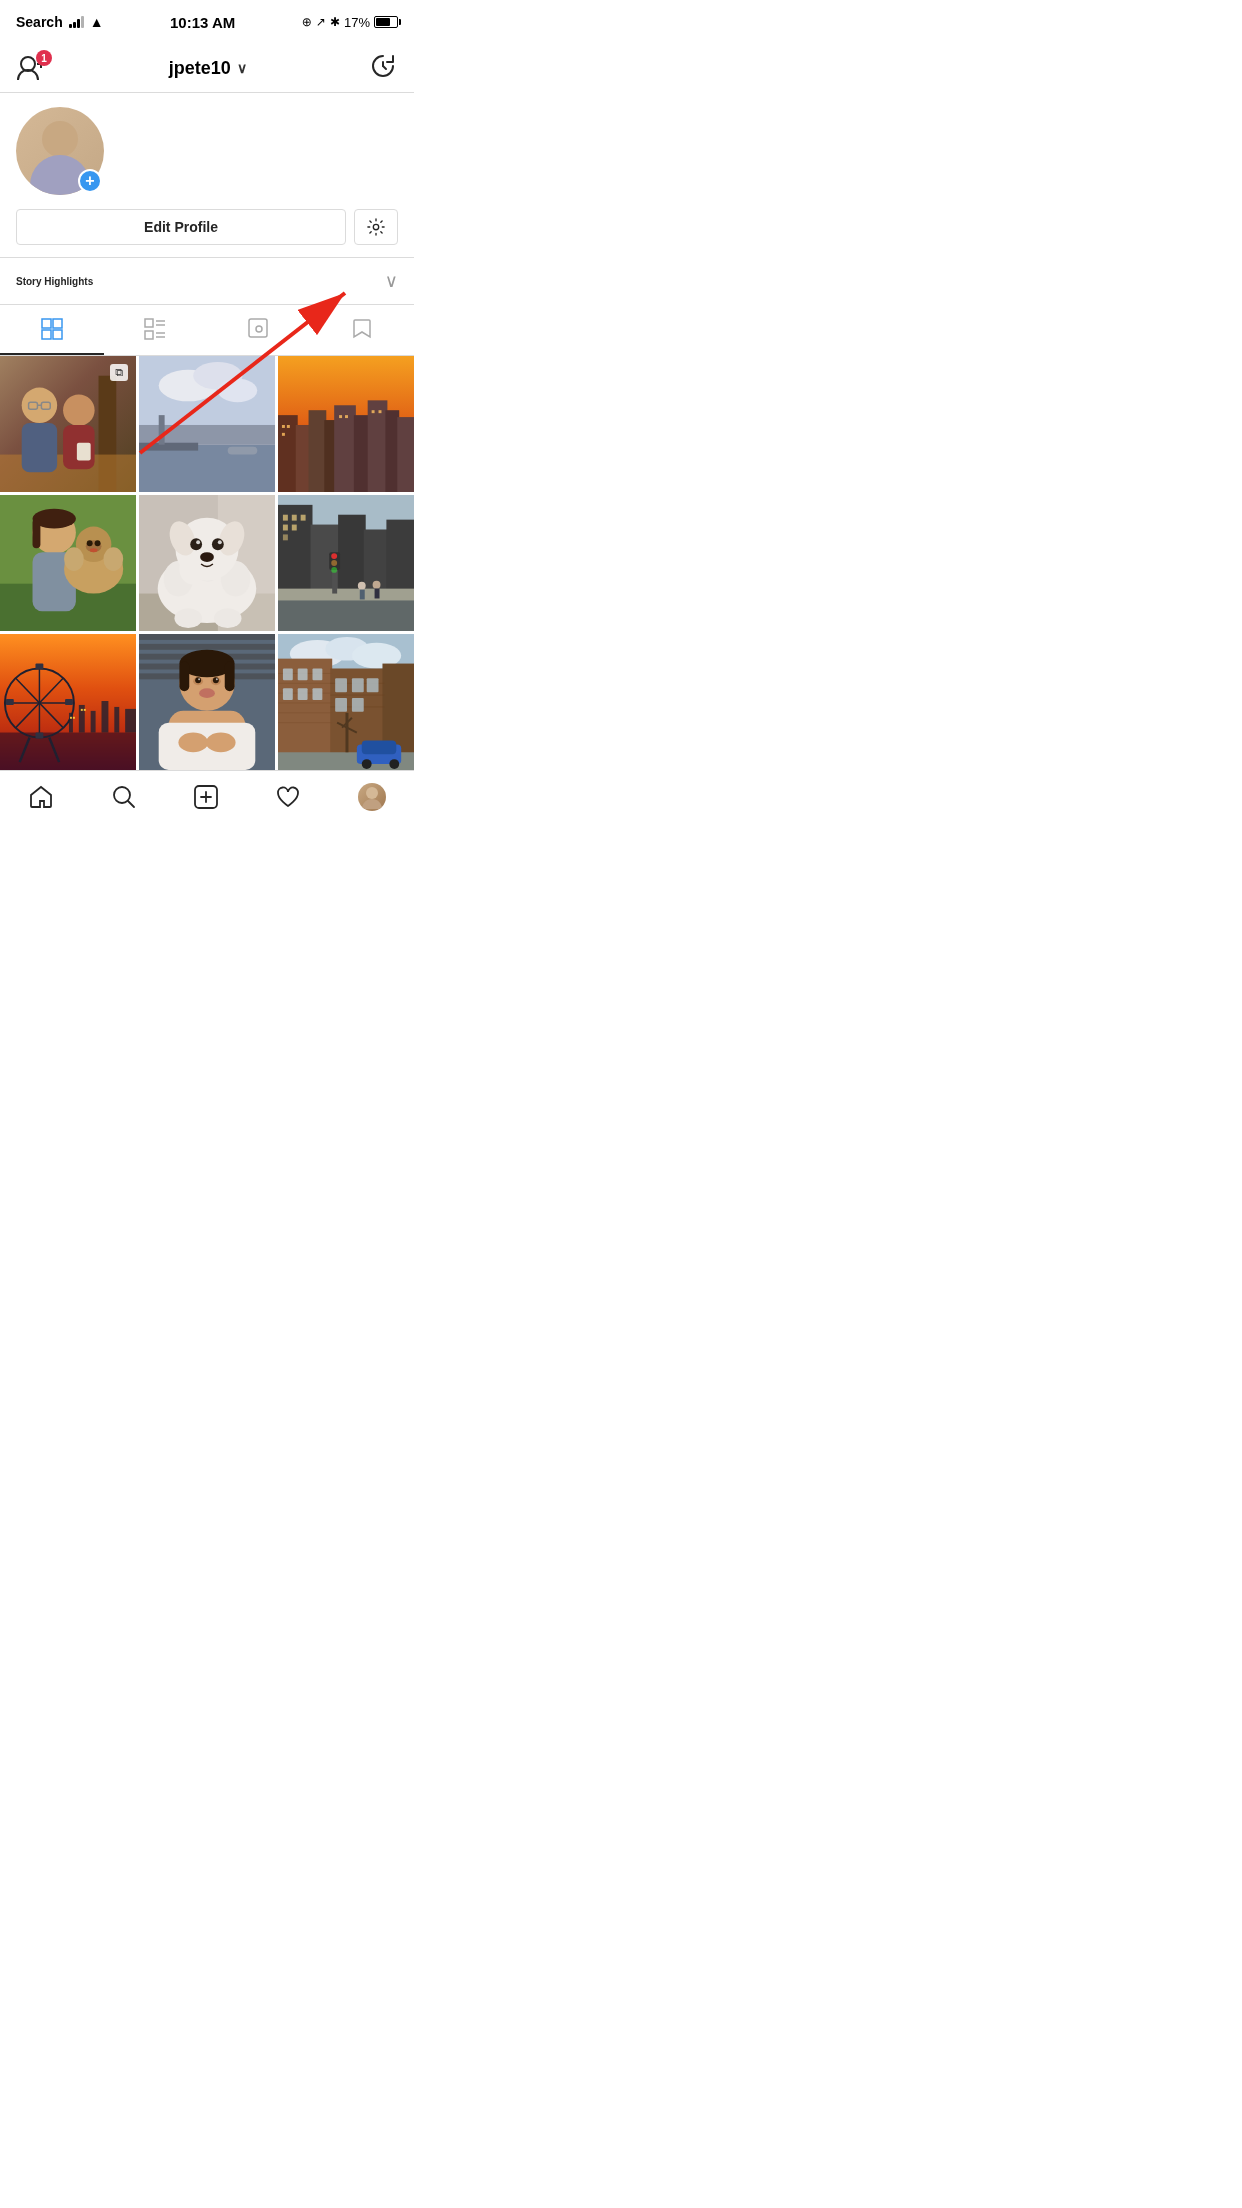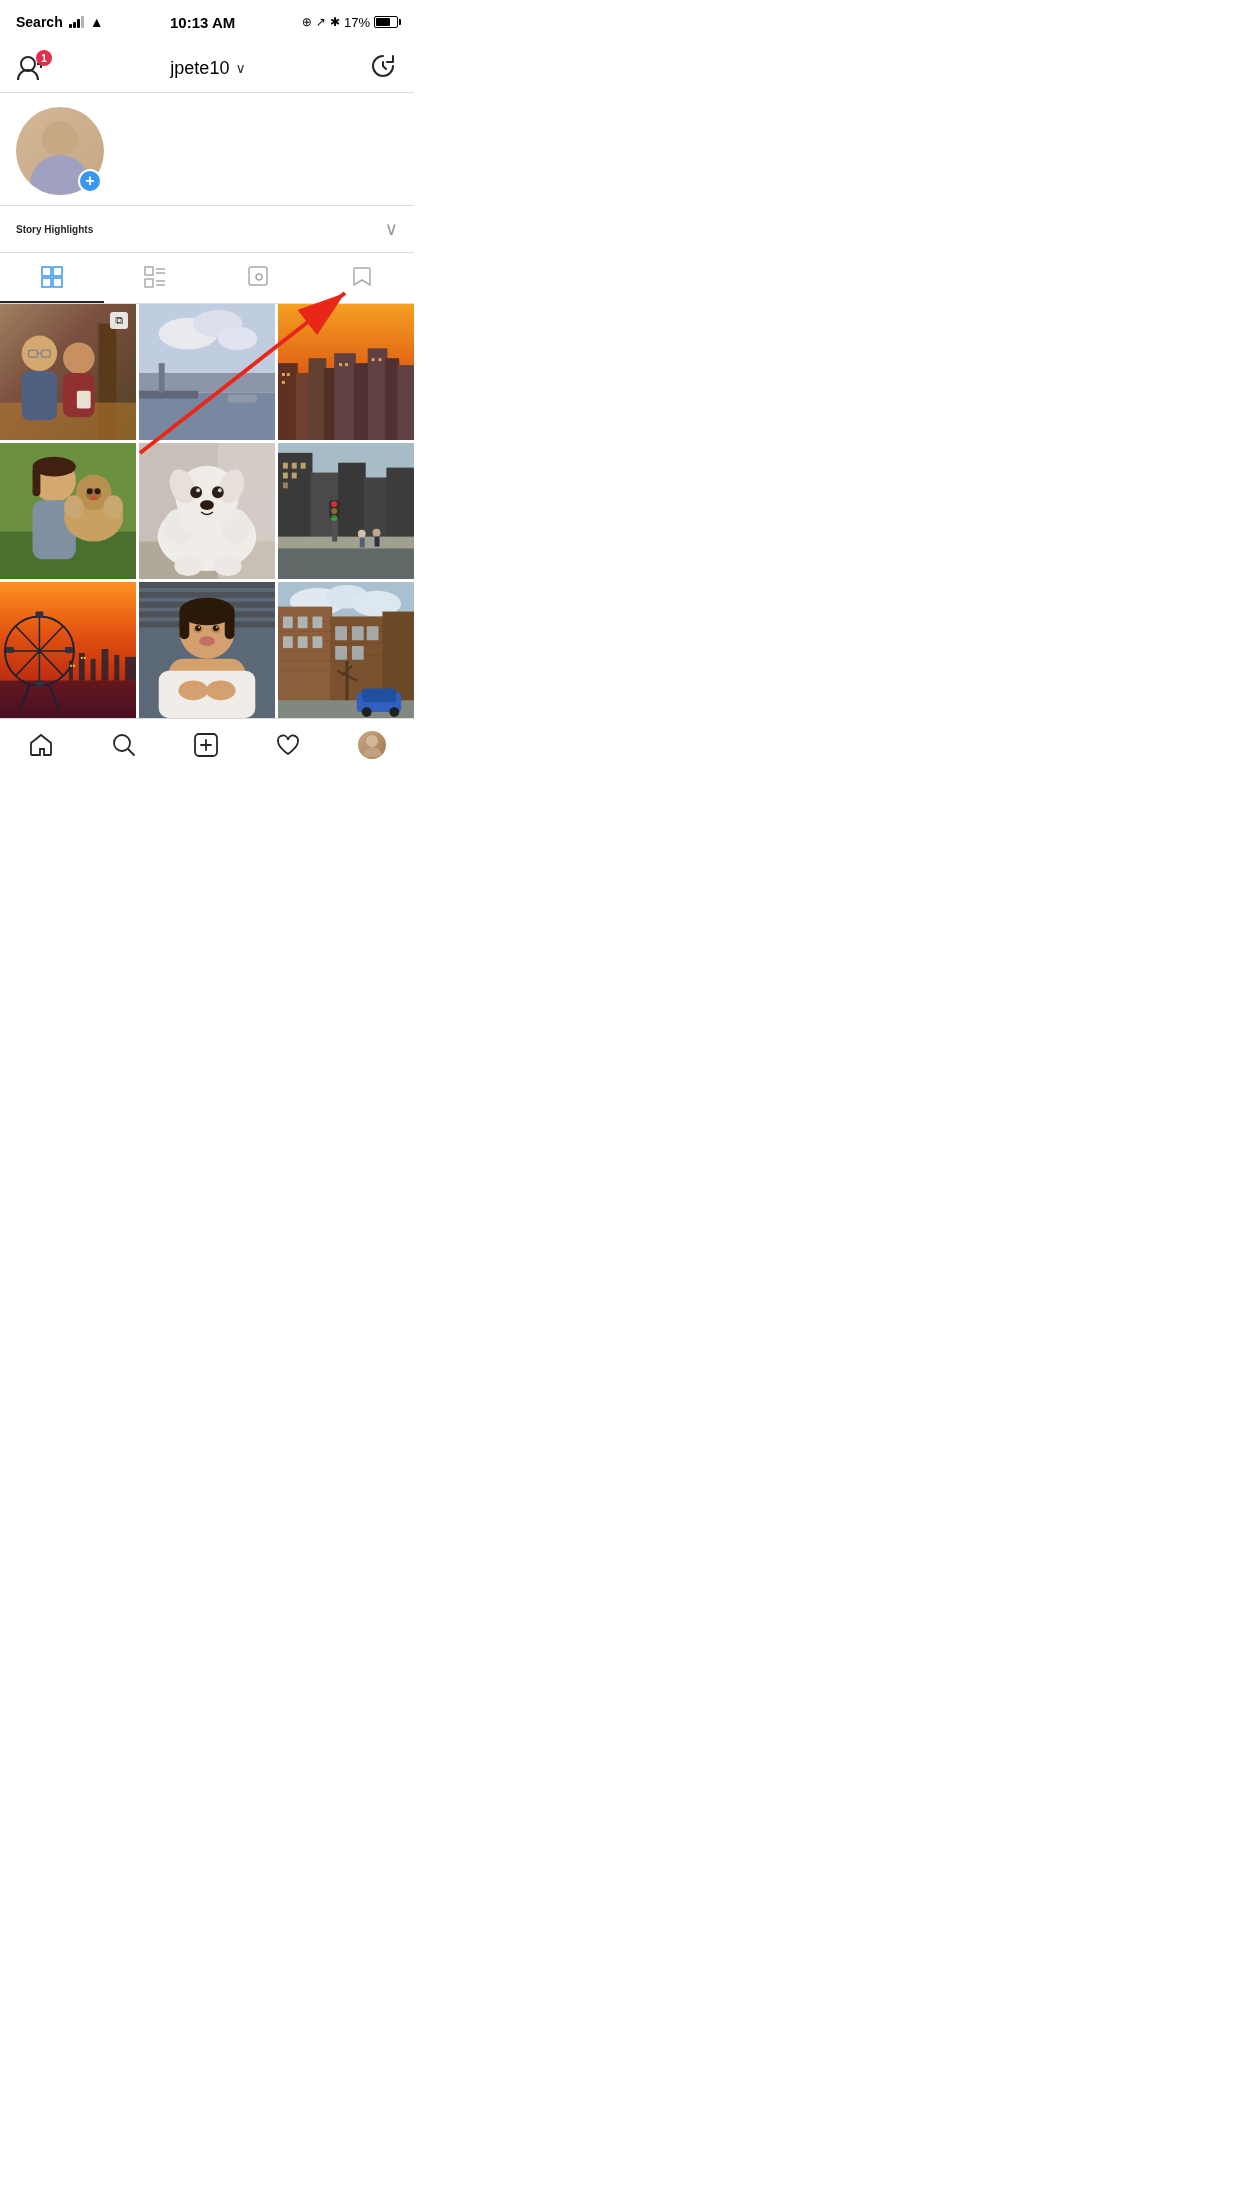--- a/index.html
+++ b/index.html
@@ -62,21 +62,21 @@
     }
     .notification-badge {
       position: absolute; top: -4px; right: -4px;
       background: #e0304e; color: #fff;
       border-radius: 50%; width: 16px; height: 16px;
       font-size: 10px; font-weight: 700;
       display: flex; align-items: center; justify-content: center;
     }
     .nav-username {
       display: flex; align-items: center; gap: 6px;
-      font-size: 18px; font-weight: 400; cursor: pointer;
+      font-size: 18px; font-weight: 700; cursor: pointer;
     }
     .chevron-down { font-size: 14px; color: #333; }
     .nav-history { cursor: pointer; }
 
     
     .profile-header {
       padding: 14px 16px 10px;
       display: flex;
       align-items: flex-start;
       gap: 16px;
@@ -301,20 +301,29 @@
       <div class="avatar-person">
         <div class="person-head"></div>
         <div class="person-body"></div>
       </div>
       <div class="add-story-btn">+</div>
     </div>
 
   </div>
 
 
+  <div class="edit-profile-row">
+    <button class="edit-profile-btn">Edit Profile</button>
+    <button class="settings-btn">
+      <svg width="20" height="20" viewBox="0 0 20 20" fill="none">
+        <circle cx="10" cy="10" r="3" stroke="#262626" stroke-width="1.5" fill="none"></circle>
+        <path d="M10 1v2M10 17v2M1 10h2M17 10h2M3.22 3.22l1.42 1.42M15.36 15.36l1.42 1.42M3.22 16.78l1.42-1.42M15.36 4.64l1.42-1.42" stroke="#262626" stroke-width="1.5" stroke-linecap="round"></path>
+      </svg>
+    </button>
+  </div>
 
   <svg class="arrow-overlay" viewBox="0 0 414 380" fill="none" style="position:absolute; top:0; left:0; width:100%; height:380px; pointer-events:none; z-index:10">
     <defs>
       <marker id="arrowhead" markerWidth="12" markerHeight="8" refX="12" refY="4" orient="auto">
         <polygon points="0 0, 12 4, 0 8" fill="#e8271a"></polygon>
       </marker>
     </defs>
     <line x1="140" y1="360" x2="345" y2="200" stroke="#e8271a" stroke-width="4" marker-end="url(#arrowhead)"></line>
   </svg>
 

